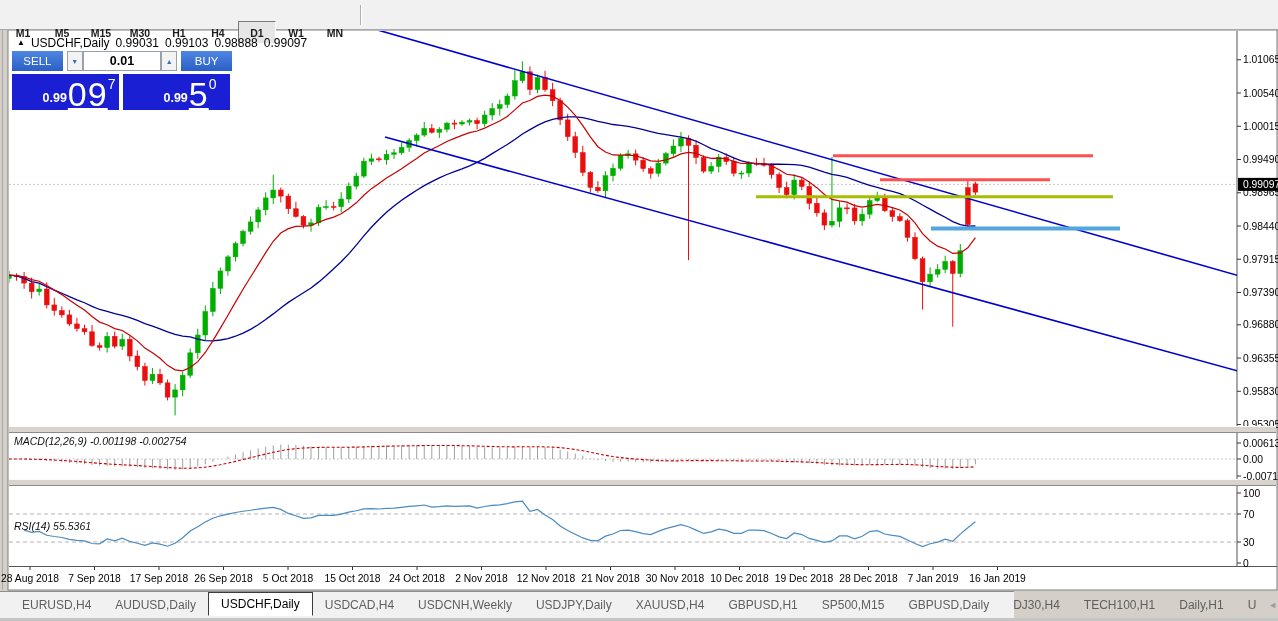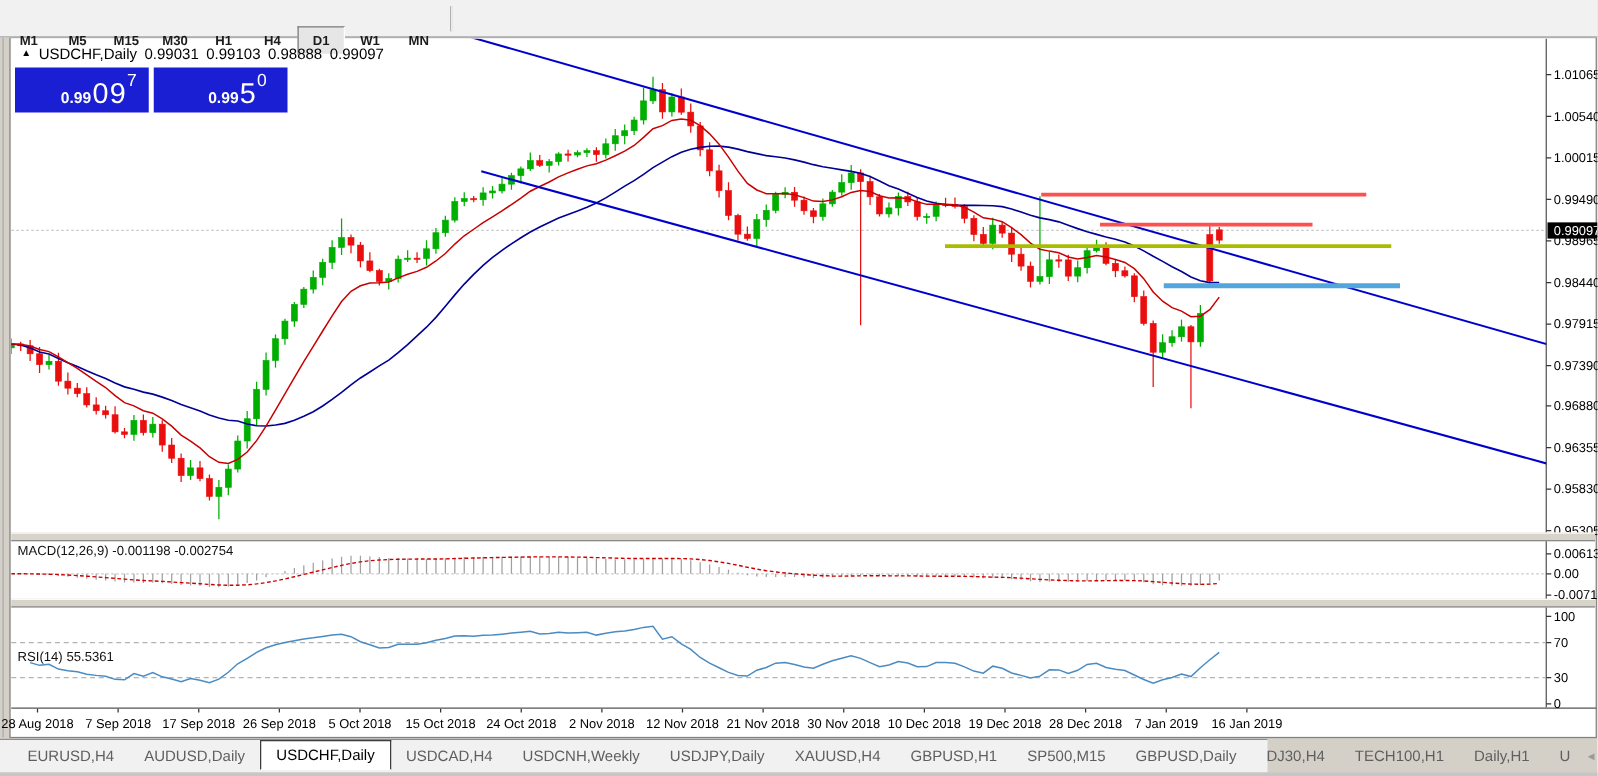--- a/index.html
+++ b/index.html
@@ -25,24 +25,24 @@
       display:flex;align-items:center;justify-content:center;cursor:pointer;}
   .spin-btn{width:17px;background:#f3f3f3;border:1px solid #98a0aa;box-sizing:border-box;color:#3a6cc8;
       font-size:7px;display:flex;align-items:center;justify-content:center;cursor:pointer;}
   #lot-input{width:78px;border:1px solid #98a0aa;box-sizing:border-box;font-family:"Liberation Sans",sans-serif;
       font-size:12.5px;font-weight:bold;text-align:center;padding:0;background:#fff;}
   .tp-gap{width:4px;}
   .tp-row2{display:flex;gap:4px;margin-top:3px;}
   .price-box{width:107px;height:36px;background:#1b1fd3;color:#fff;display:flex;align-items:flex-end;
       justify-content:center;cursor:pointer;box-sizing:border-box;padding-bottom:1px;}
   .pb-prefix{font-size:12.5px;font-weight:bold;margin-bottom:4px;margin-right:1px;margin-left:27px;}
-  .pb-big{font-size:23px;line-height:29px;letter-spacing:1px;}
+  .pb-big{font-size:34px;line-height:29px;letter-spacing:1px;text-decoration:underline;}
   .pb-sup{font-size:14px;align-self:flex-start;margin-top:2px;}
   
-  .ind-label{position:absolute;z-index:3;font-size:10.5px;color:#111;white-space:nowrap;}
+  .ind-label{position:absolute;z-index:3;font-size:10.5px;color:#111;white-space:nowrap;font-style:italic;}
   
   #tab-bar{position:absolute;left:0;top:591px;width:1014px;height:27px;background:#f1f1f1;
       border-top:1px solid #8e8e8e;display:flex;align-items:center;padding-left:10px;
       box-sizing:border-box;z-index:3;}
   .tab{height:20px;padding:0 12px;display:flex;align-items:center;font-size:12px;color:#5f5f5f;
       white-space:nowrap;cursor:pointer;}
   .tab.active{background:#fff;border:1px solid #3c3c3c;border-bottom:1px solid #fff;color:#000;
       height:24px;box-sizing:border-box;margin-top:-2px;}
   .tab-sep{width:1px;height:13px;background:#bfbfbf;}
   #tab-arrows{margin-left:auto;display:flex;gap:8px;margin-right:8px;align-items:center;}
@@ -584,20 +584,29 @@
 <div id="title-bar">
   <span class="arrow">▲</span>
   <span>USDCHF,Daily</span>
   <span>0.99031</span>
   <span>0.99103</span>
   <span>0.98888</span>
   <span>0.99097</span>
 </div>
 
 <div id="trade-panel">
+  <div class="tp-row1">
+    <div class="tp-btn">SELL</div>
+    <div class="tp-gap"></div>
+    <div class="spin-btn">▼</div>
+    <input id="lot-input" value="0.01" style="">
+    <div class="spin-btn">▲</div>
+    <div class="tp-gap"></div>
+    <div class="tp-btn">BUY</div>
+  </div>
   <div class="tp-row2">
     <div class="price-box">
       <span class="pb-prefix">0.99</span>
       <span class="pb-big">09</span>
       <span class="pb-sup">7</span>
     </div>
     <div class="price-box">
       <span class="pb-prefix">0.99</span>
       <span class="pb-big">5</span>
       <span class="pb-sup">0</span>

